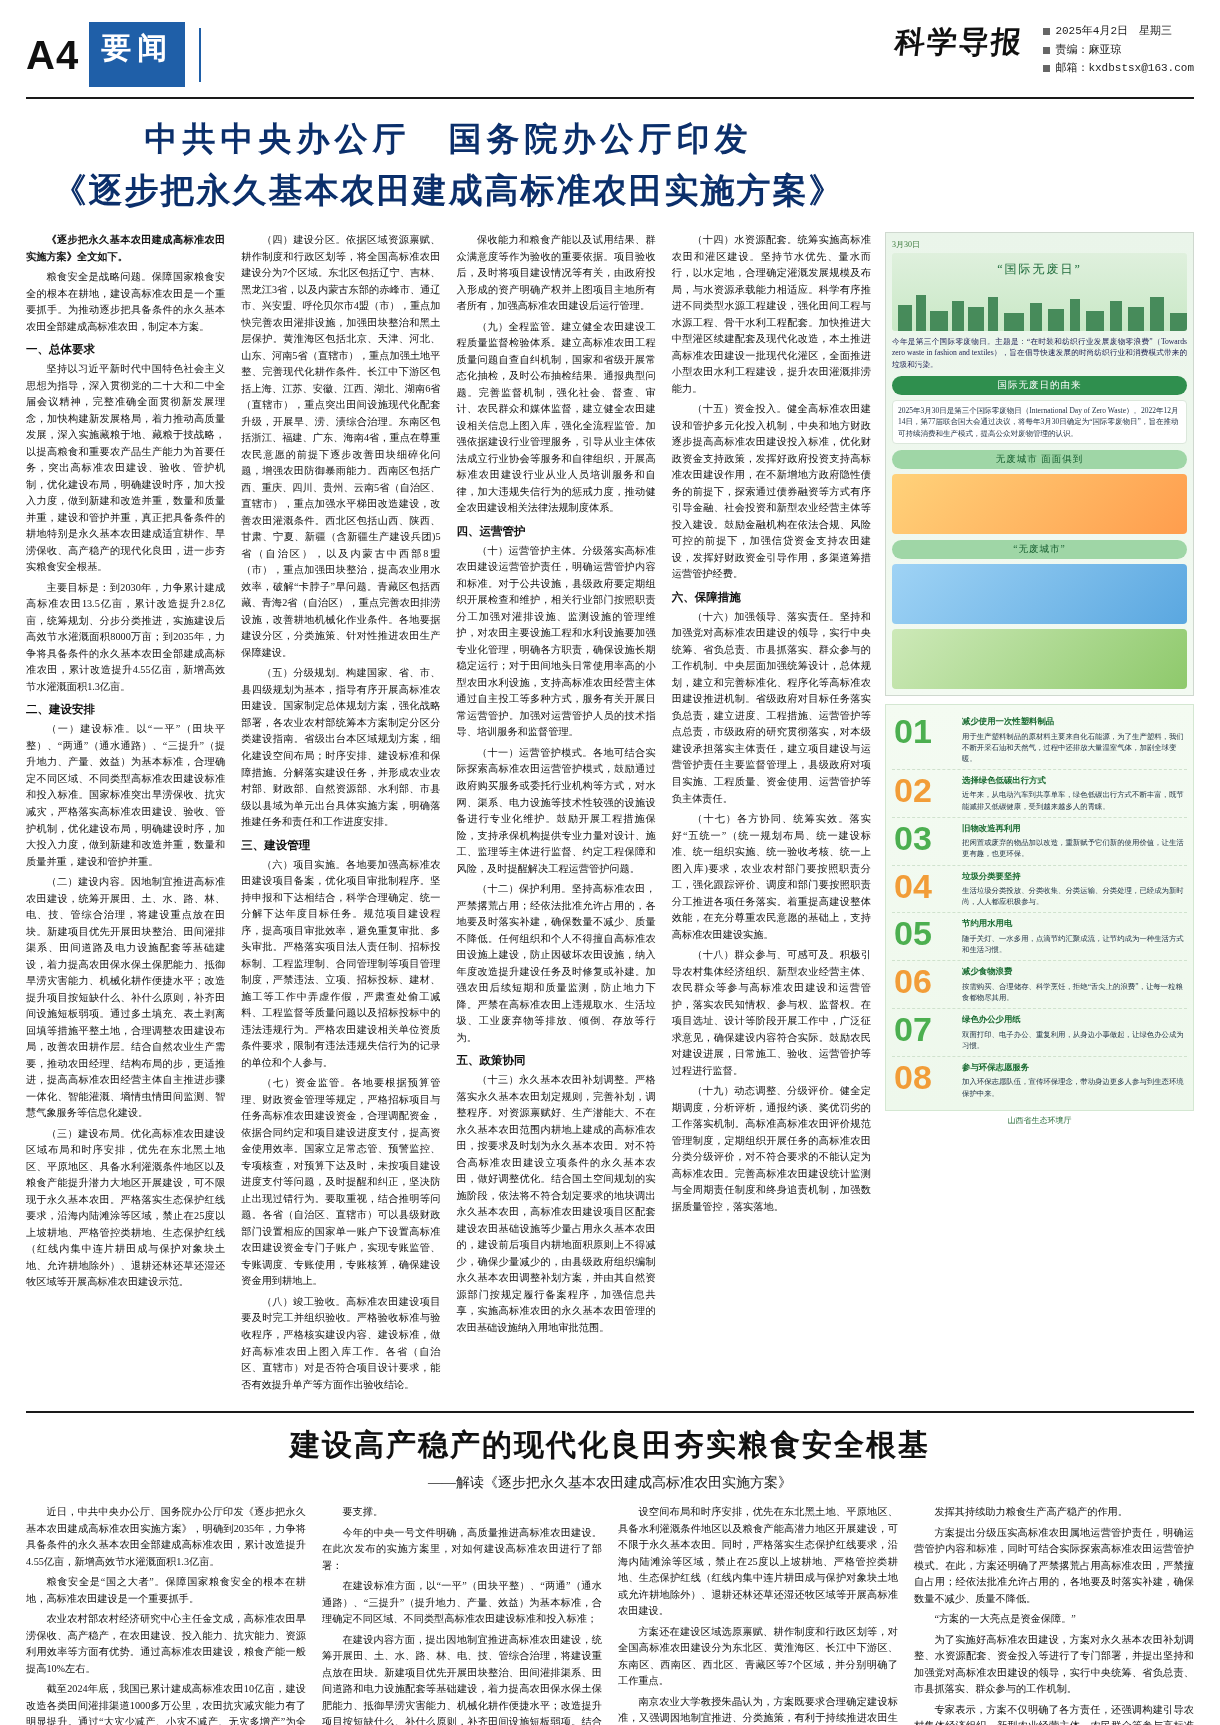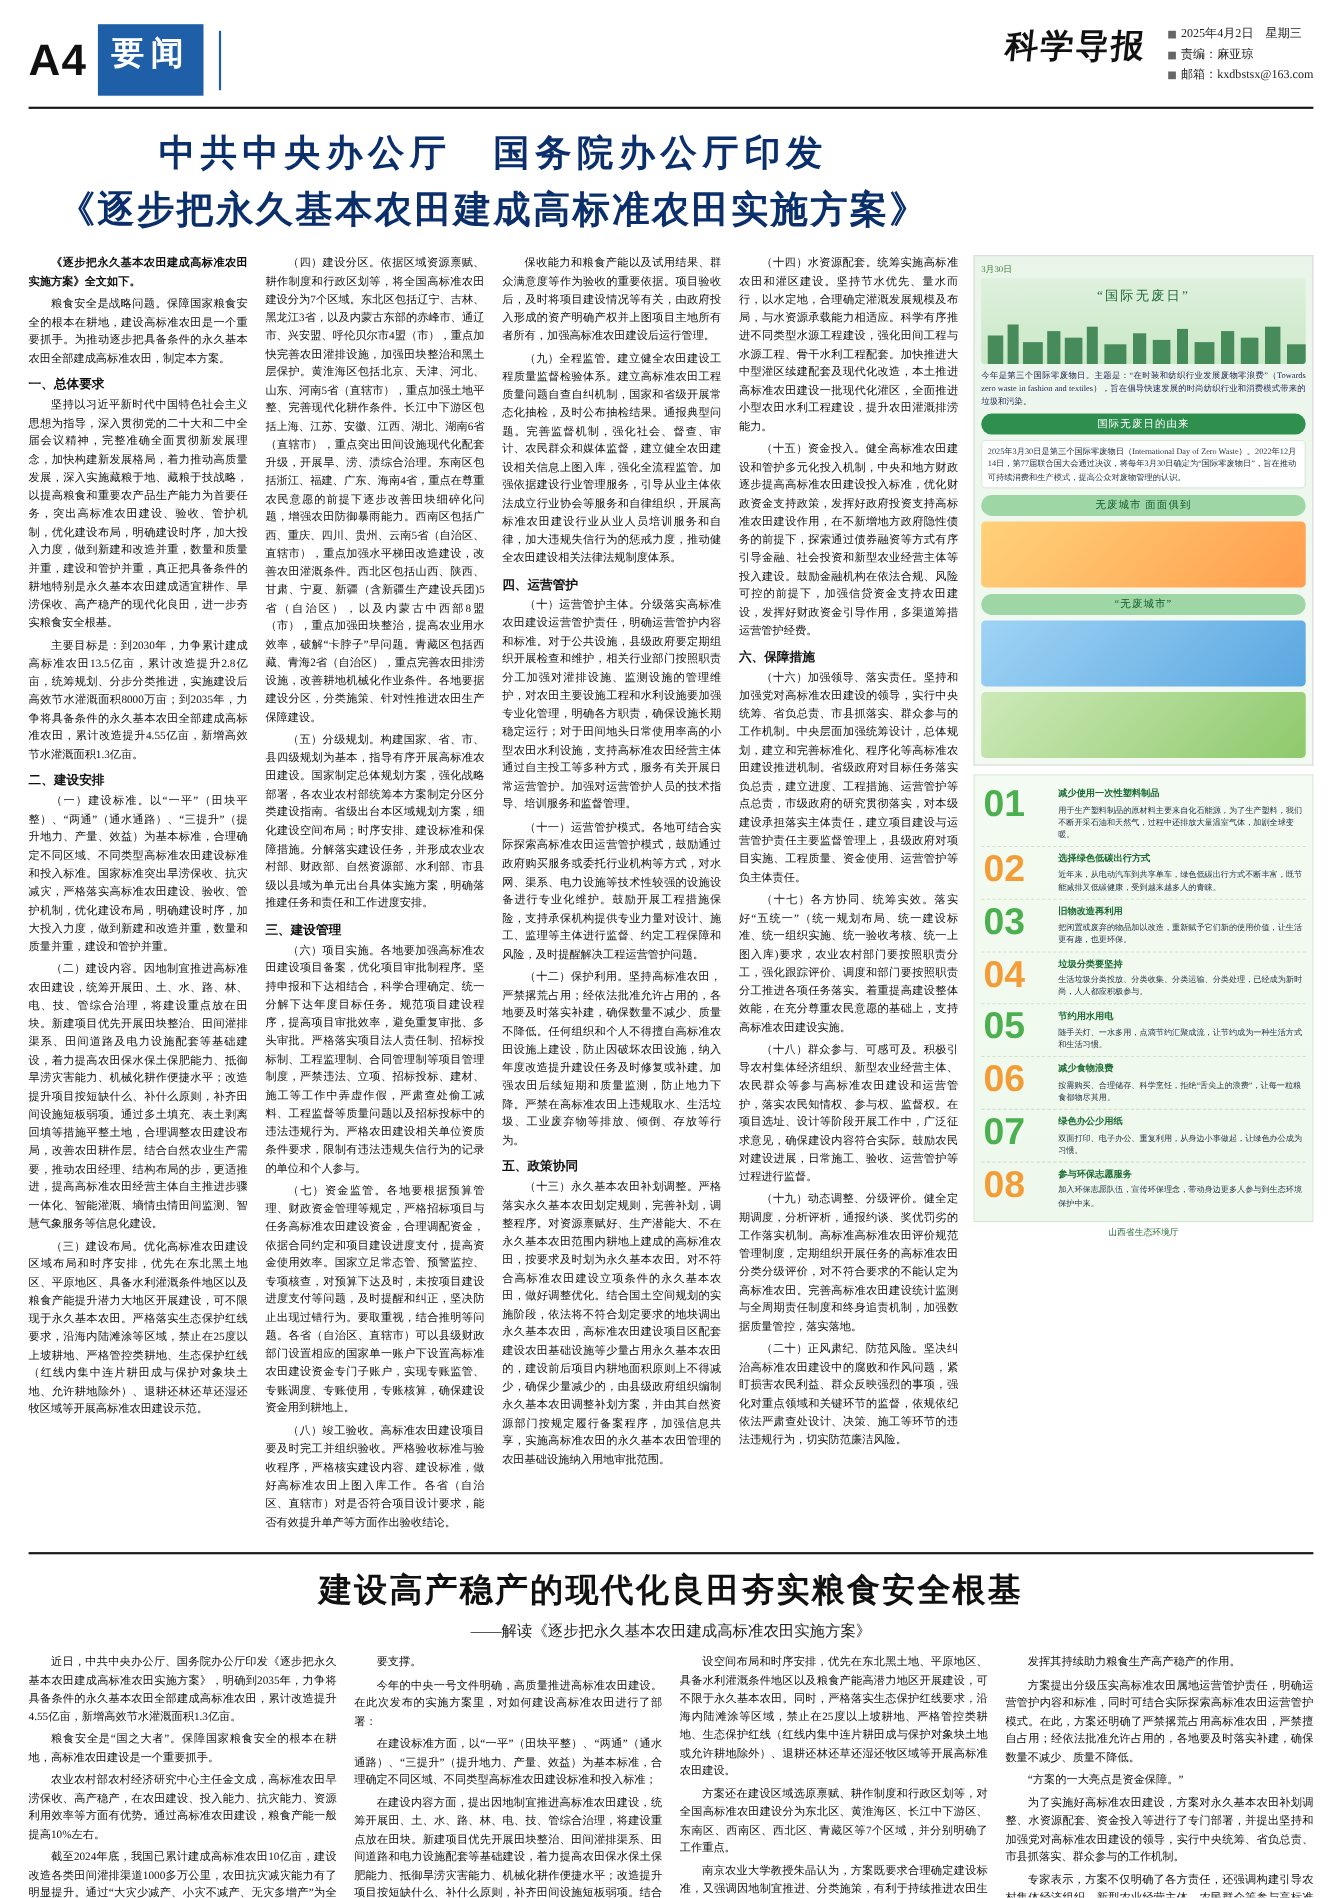--- a/index.html
+++ b/index.html
@@ -15,21 +15,21 @@
 
   
   .masthead { display:flex; align-items:flex-start; justify-content:space-between; border-bottom:2px solid #1a1a1a; padding-bottom:10px; }
   .mast-left { display:flex; align-items:center; gap:10px; }
   .mast-page { font-family:"Liberation Sans", sans-serif; font-size:40px; font-weight:bold; letter-spacing:1px; color:#111; line-height:1; }
   .mast-sec { background:#1f5fa8; color:#fff; font-size:30px; font-weight:bold; padding:6px 12px 18px 12px; letter-spacing:6px; font-family:"Liberation Serif", serif; }
   .mast-rule { width:2px; height:54px; background:#1f5fa8; margin-left:4px; }
 
   .mast-right { display:flex; align-items:flex-start; gap:16px; }
   .paper-name { font-family:"Liberation Serif", serif; font-size:30px; font-weight:bold; letter-spacing:2px; color:#111; transform:skewX(-6deg); padding-right:4px;}
-  .mast-meta { font-size:11px; line-height:1.7; color:#222; font-family:Liberation Serif, serif;text-align:center; }
+  .mast-meta { font-size:11px; line-height:1.7; color:#222; font-family:Liberation Mono, monospace;text-align:center; }
   .mast-meta div { display:flex; align-items:center; gap:5px; }
   .sq { width:7px; height:7px; background:#666; display:inline-block; }
 
   
   .headline-wrap { text-align:center; padding:18px 0 6px 0; width:845px; }
   .hl1 { font-size:33px; font-weight:bold; letter-spacing:5px; color:#0b2f6b; font-family:"Liberation Serif", serif; }
   .hl2 { font-size:34px; font-weight:bold; letter-spacing:2px; color:#0b2f6b; margin-top:6px; font-family:"Liberation Serif", serif;}
 
   
   .body-area { display:flex; gap:14px; margin-top:12px; }
@@ -143,21 +143,20 @@
       </div>
 
       <div class="col">
         <p>（十四）水资源配套。统筹实施高标准农田和灌区建设。坚持节水优先、量水而行，以水定地，合理确定灌溉发展规模及布局，与水资源承载能力相适应。科学有序推进不同类型水源工程建设，强化田间工程与水源工程、骨干水利工程配套。加快推进大中型灌区续建配套及现代化改造，本土推进高标准农田建设一批现代化灌区，全面推进小型农田水利工程建设，提升农田灌溉排涝能力。</p>
         <p>（十五）资金投入。健全高标准农田建设和管护多元化投入机制，中央和地方财政逐步提高高标准农田建设投入标准，优化财政资金支持政策，发挥好政府投资支持高标准农田建设作用，在不新增地方政府隐性债务的前提下，探索通过债券融资等方式有序引导金融、社会投资和新型农业经营主体等投入建设。鼓励金融机构在依法合规、风险可控的前提下，加强信贷资金支持农田建设，发挥好财政资金引导作用，多渠道筹措运营管护经费。</p>
         <h3>六、保障措施</h3>
         <p>（十六）加强领导、落实责任。坚持和加强党对高标准农田建设的领导，实行中央统筹、省负总责、市县抓落实、群众参与的工作机制。中央层面加强统筹设计，总体规划，建立和完善标准化、程序化等高标准农田建设推进机制。省级政府对目标任务落实负总责，建立进度、工程措施、运营管护等点总责，市级政府的研究贯彻落实，对本级建设承担落实主体责任，建立项目建设与运营管护责任主要监督管理上，县级政府对项目实施、工程质量、资金使用、运营管护等负主体责任。</p>
         <p>（十七）各方协同、统筹实效。落实好“五统一”（统一规划布局、统一建设标准、统一组织实施、统一验收考核、统一上图入库)要求，农业农村部门要按照职责分工，强化跟踪评价、调度和部门要按照职责分工推进各项任务落实。着重提高建设整体效能，在充分尊重农民意愿的基础上，支持高标准农田建设实施。</p>
         <p>（十八）群众参与、可感可及。积极引导农村集体经济组织、新型农业经营主体、农民群众等参与高标准农田建设和运营管护，落实农民知情权、参与权、监督权。在项目选址、设计等阶段开展工作中，广泛征求意见，确保建设内容符合实际。鼓励农民对建设进展，日常施工、验收、运营管护等过程进行监督。</p>
         <p>（十九）动态调整、分级评价。健全定期调度，分析评析，通报约谈、奖优罚劣的工作落实机制。高标准高标准农田评价规范管理制度，定期组织开展任务的高标准农田分类分级评价，对不符合要求的不能认定为高标准农田。完善高标准农田建设统计监测与全周期责任制度和终身追责机制，加强数据质量管控，落实落地。</p>
-        <p>（二十）正风肃纪、防范风险。坚决纠治高标准农田建设中的腐败和作风问题，紧盯损害农民利益、群众反映强烈的事项，强化对重点领域和关键环节的监督，依规依纪依法严肃查处设计、决策、施工等环节的违法违规行为，切实防范廉洁风险。</p>
       </div>
     </div>
 
     <div class="rail">
       <div class="poster">
         <div class="poster-date">3月30日</div>
         <div class="poster-city">
           <div class="sky-title">“国际无废日”</div>
           <div class="bld" style="left:6px;width:14px;height:26px;"></div>
           <div class="bld" style="left:24px;width:10px;height:36px;"></div>

